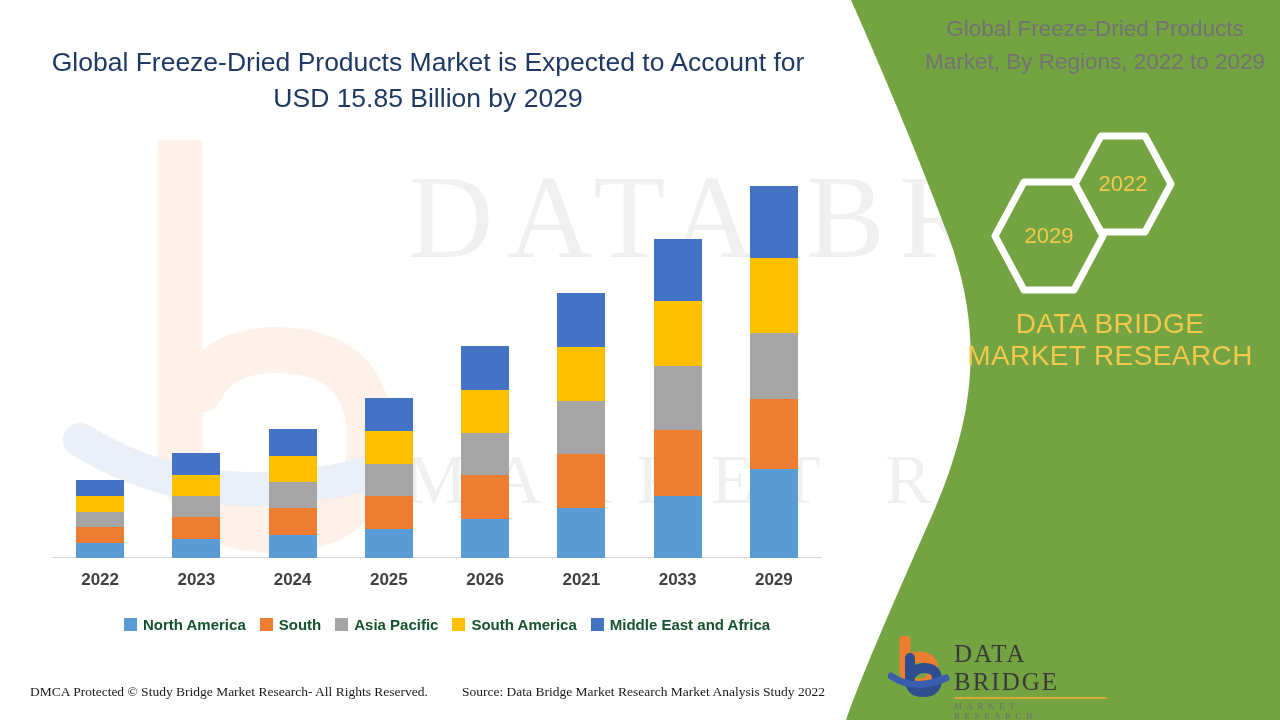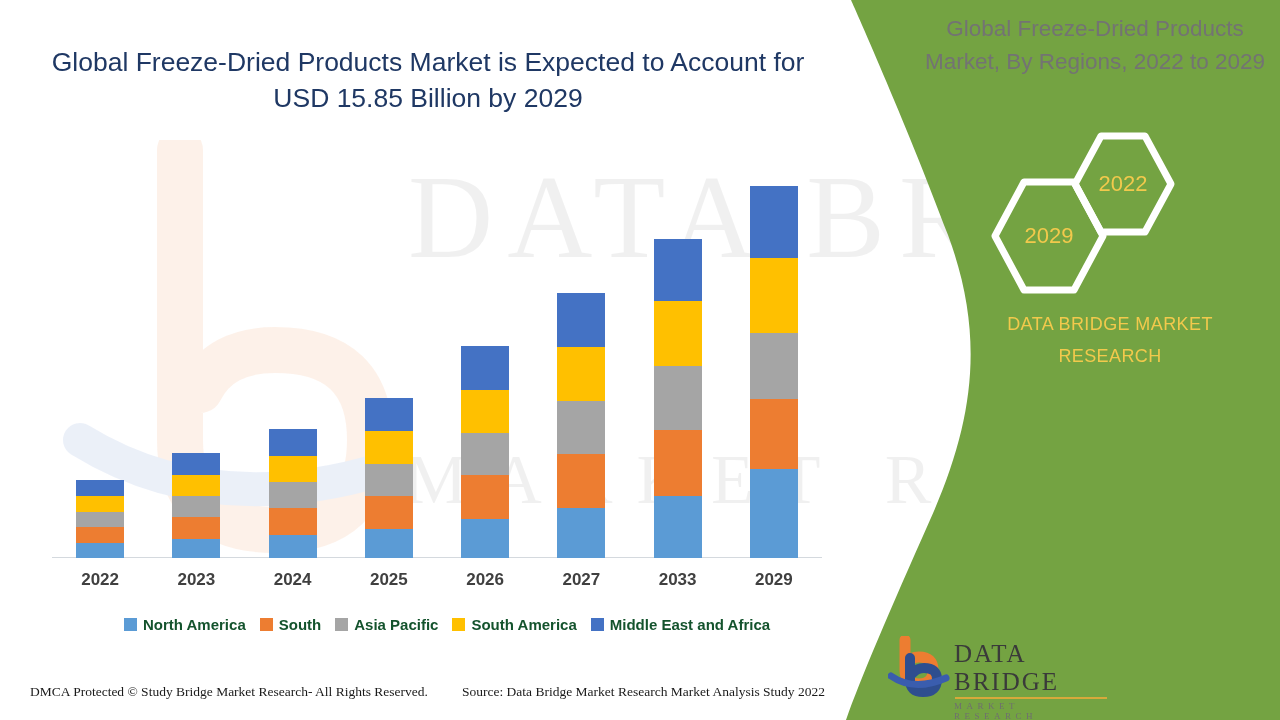--- a/index.html
+++ b/index.html
@@ -87,21 +87,21 @@
     color:#F2C94C; font-size:22px;
   }
   .hex svg { position:absolute; inset:0; }
   .hex span { position:relative; z-index:2; }
   .hex-2022 { left:88px; top:0px;  width:110px; height:108px; }
   .hex-2029 { left:8px;  top:46px; width:122px; height:120px; }
 
   .brand {
     position:absolute; left:960px; top:308px; width:300px;
     text-align:center; color:#F2C94C;
-    font-size:18px; line-height:32px; letter-spacing:0.4px;
+    font-size:28px; line-height:32px; letter-spacing:0.4px;
   }
 
   .logo-wrap { position:absolute; left:888px; top:636px; width:215px; height:66px; }
   .logo-text { position:absolute; left:66px; top:4px; }
   .logo-db {
     font-family:"Liberation Serif", serif; font-size:25px;
     color:#3a3a3a; letter-spacing:2px; line-height:28px;
   }
   .logo-rule { width:152px; height:2px; background:#D6A93B; margin:1px 0 2px 1px; }
   .logo-mr {
@@ -197,21 +197,21 @@
           <div class="seg" style="height: 89px; background: rgb(91, 155, 213);"></div>
         </div>
       </div>
     </div>
   <div class="xlabels" id="xlabels">
       <div class="xlabel">2022</div>
       <div class="xlabel">2023</div>
       <div class="xlabel">2024</div>
       <div class="xlabel">2025</div>
       <div class="xlabel">2026</div>
-      <div class="xlabel">2027</div>
+      <div class="xlabel">2021</div>
       <div class="xlabel">2033</div>
       <div class="xlabel">2029</div>
     </div>
   <div class="legend" id="legend">
       <div class="leg-item">
         <span class="leg-sw" style="background: rgb(91, 155, 213);"></span>
         <span class="leg-lb">North America</span>
       </div>
       <div class="leg-item">
         <span class="leg-sw" style="background: rgb(237, 125, 49);"></span>

